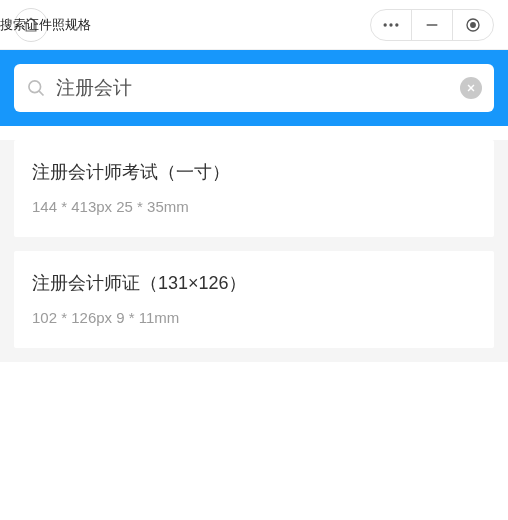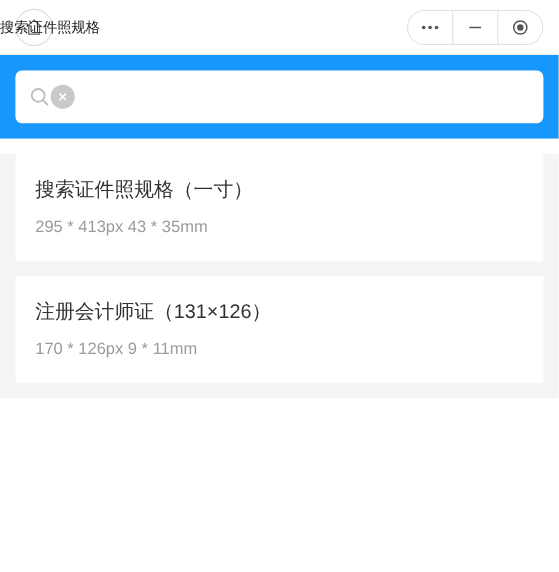--- a/index.html
+++ b/index.html
@@ -155,31 +155,32 @@
 </div>
 
 <div class="search-band">
   <div class="search-box">
     <span class="search-icon">
       <svg width="20" height="20" viewBox="0 0 24 24" fill="none" stroke="#bcbcbc" stroke-width="2">
         <circle cx="10.5" cy="10.5" r="7"></circle>
           <line x1="21" y1="21" x2="15.5" y2="15.5"></line>
       </svg>
     </span>
+    <input class="search-input" type="text" value="注册会计" style="">
     <span class="clear-btn">
       <svg width="10" height="10" viewBox="0 0 24 24" stroke="#fff" stroke-width="3.5">
         <line x1="5" y1="5" x2="19" y2="19"></line>
           <line x1="19" y1="5" x2="5" y2="19"></line>
       </svg>
     </span>
   </div>
 </div>
 
 <div class="results">
   <div class="result-card">
-    <div class="result-title">搜索证件照规格（一寸）</div>
-    <div class="result-detail">295 * 413px   43 * 35mm</div>
+    <div class="result-title">注册会计师考试（一寸）</div>
+    <div class="result-detail">144 * 413px   25 * 35mm</div>
   </div>
   <div class="result-card">
     <div class="result-title">注册会计师证（131×126）</div>
-    <div class="result-detail">170 * 126px   9 * 11mm</div>
+    <div class="result-detail">102 * 126px   9 * 11mm</div>
   </div>
 </div>
 
 </body></html>

